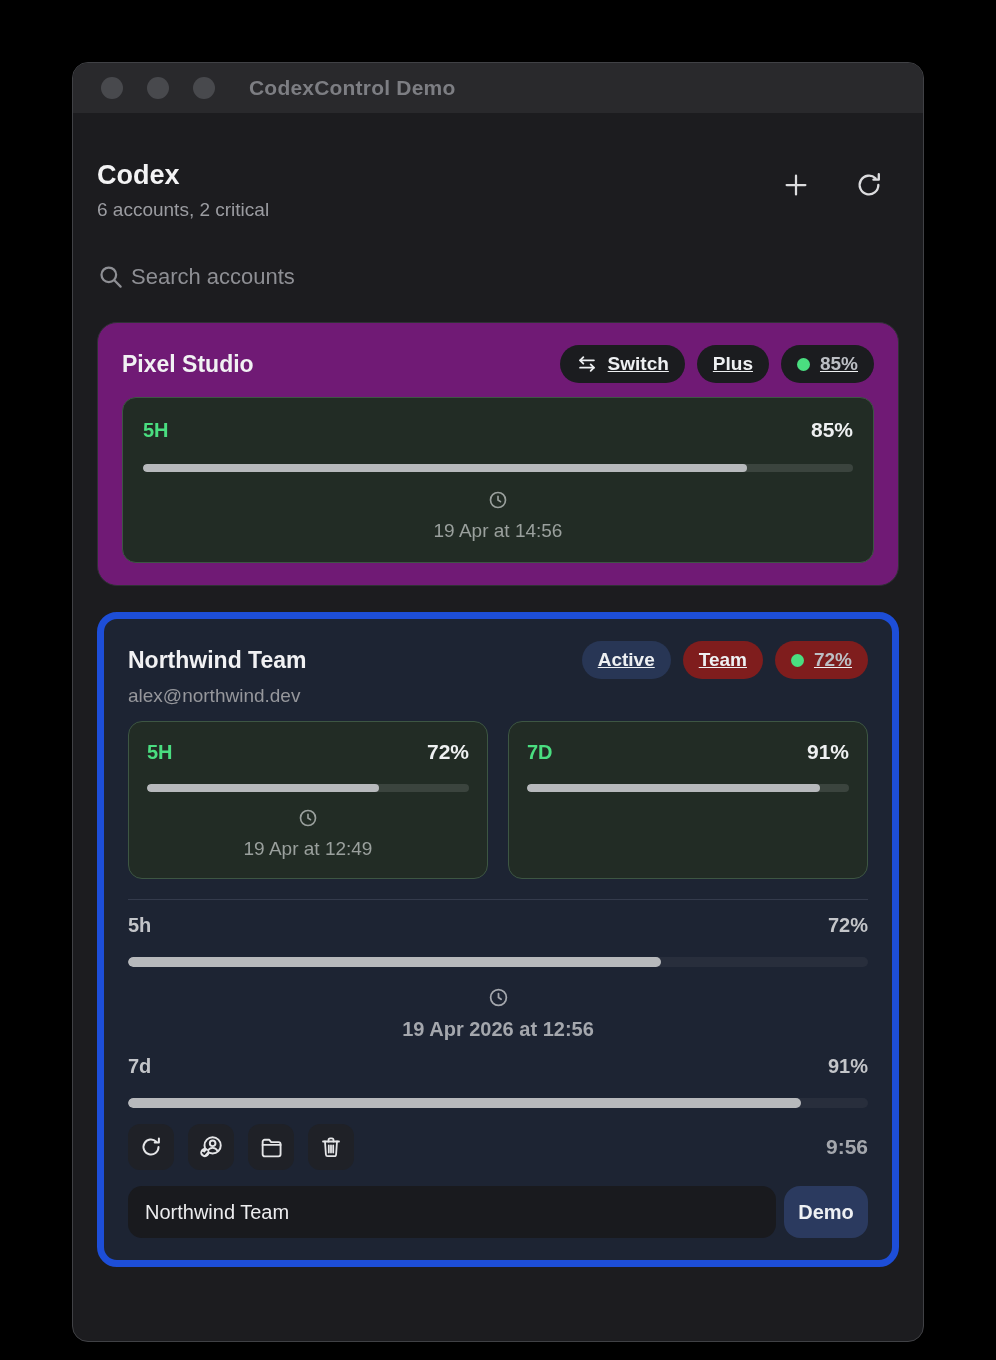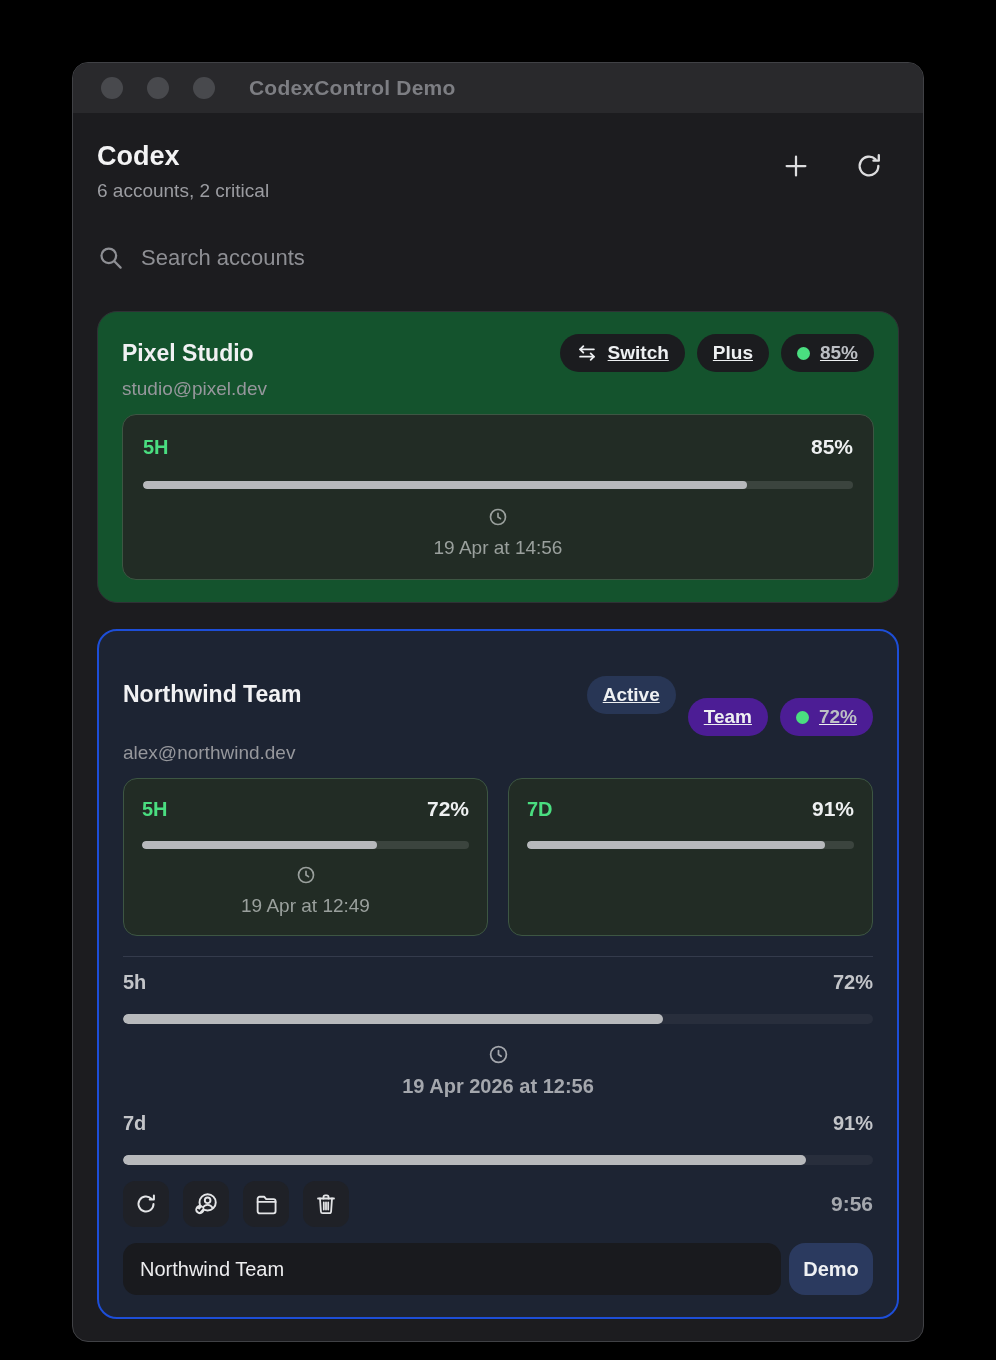--- a/index.html
+++ b/index.html
@@ -12,46 +12,46 @@
   }
   .titlebar {
     height:50px; background:#29292c; display:flex; align-items:center; padding:0 18px;
   }
   .dots { display:flex; align-items:center; gap:24px; margin-left:10px; }
   .dot { width:22px; height:22px; border-radius:50%; background:#48494d; display:block; }
   .win-title { margin-left:34px; font-size:21px; font-weight:bold; color:#7d7e83; letter-spacing:.2px; }
 
   .content { padding:0 24px; }
 
-  .app-header { display:flex; justify-content:space-between; align-items:flex-start; margin-top:28px;gap:20px; }
+  .app-header { display:flex; justify-content:space-between; align-items:flex-start; margin-top:47px;gap:20px; }
   .app-title { font-size:27px; font-weight:bold; color:#f3f3f4; }
   .app-sub { margin-top:8px; font-size:19px; color:#9b9ca1; }
   .header-actions { display:flex; align-items:center; gap:44px; margin-top:10px; padding-right:16px; }
   .icon-btn { background:none; border:none; color:#dcdcde; cursor:pointer; display:flex; align-items:center; padding:0; }
 
-  .search-row { display:flex; align-items:center; gap:17px; margin-top:42px; color:#8e8f94; }
+  .search-row { display:flex; align-items:center; gap:7px; margin-top:42px; color:#8e8f94; }
   .search-row input {
     background:transparent; border:none; outline:none; flex:1;
     font-size:22px; color:#e8e8ea; font-family:"Liberation Sans", sans-serif;
   }
   .search-row input::placeholder { color:#8e8f94; opacity:1; }
 
   .card { border-radius:20px; padding:22px 24px 22px; }
-  .card-default { margin-top:40px; background:#14532d; border:1px solid #2f3135; }
-  .card-selected { margin-top:26px; background:#1d2433; border:2px solid #1d4ed8; }
+  .card-default { margin-top:32px; background:#701a75; border:1px solid #2f3135; }
+  .card-selected { margin-top:26px; background:#1d2433; border:7px solid #1d4ed8; }
 
   .card-head { display:flex; justify-content:space-between; align-items:center; }
   .card-title { font-size:23px; font-weight:bold; color:#f1f1f3; }
   .card-email { margin-top:6px; font-size:19px; color:#96979c; }
 
   .head-controls { display:flex; align-items:center; gap:12px; }
   .pill { display:flex; align-items:center; gap:10px; border-radius:999px; padding:8px 16px;
           font-size:19px; font-weight:bold; color:#eef0f2; border:none; cursor:default;text-decoration:underline; }
   .pill-ghost { background:#1b1c1f; }
-  .pill-dark { background:#4c1d95;margin-top:45px; }
+  .pill-dark { background:#7f1d1d; }
   .pill-active { background:#283655; }
   .pill .pct-text { color:#bcbfc4; }
   .switch-btn { cursor:pointer; }
   .status-dot { width:13px; height:13px; border-radius:50%; background:#4ade80; display:inline-block; }
 
   .usage-panel { margin-top:14px; background:#222c25; border:1px solid #3d5643; border-radius:14px; padding:20px; }
   .usage-row { display:flex; justify-content:space-between; align-items:center; }
   .usage-label { font-size:20px; font-weight:bold; color:#4ade80; }
   .usage-value { font-size:21px; font-weight:bold; color:#eef0f1; }
   .bar { margin-top:22px; height:8px; border-radius:99px; background:#3b443e; overflow:hidden; }
@@ -147,21 +147,20 @@
             </button>
             <span class="pill pill-ghost">
               <span>Plus</span>
             </span>
             <span class="pill pill-ghost">
               <span class="status-dot"></span>
               <span class="pct-text">85%</span>
             </span>
           </div>
         </div>
-        <div class="card-email">studio@pixel.dev</div>
 
         <div class="usage-panel">
           <div class="usage-row">
             <span class="usage-label">5H</span>
             <span class="usage-value">85%</span>
           </div>
           <div class="bar">
             <div class="bar-fill" style="width: 85%;"></div>
           </div>
           <div class="ts-row">

